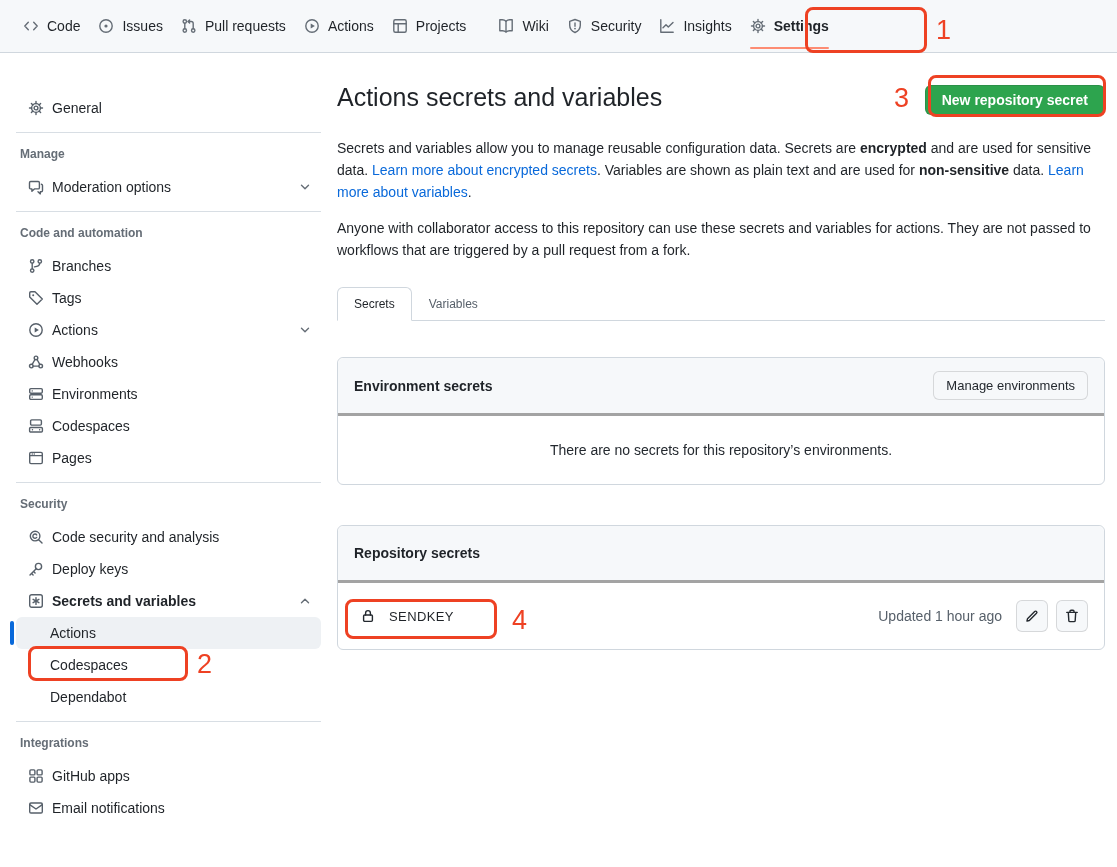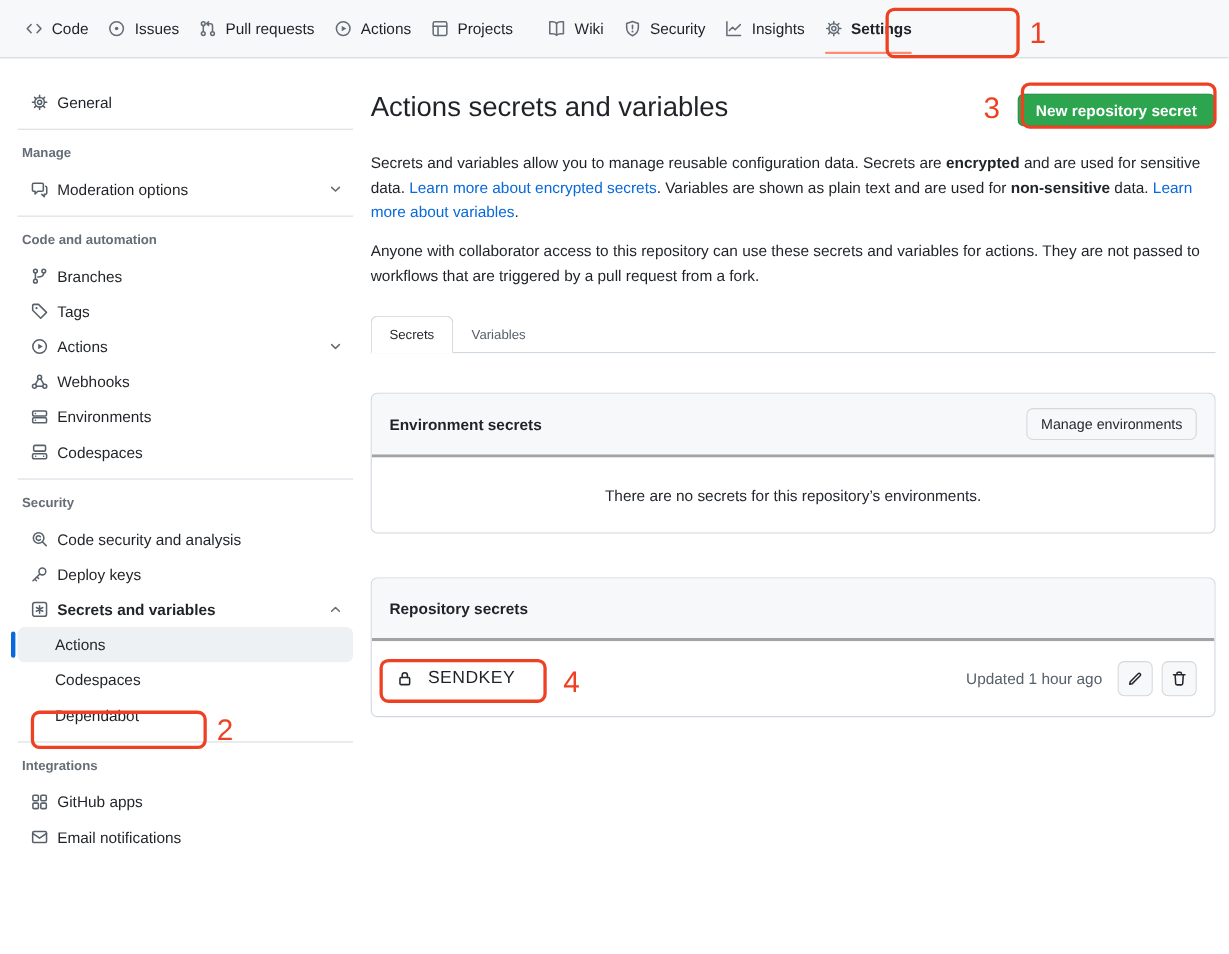--- a/index.html
+++ b/index.html
@@ -18,21 +18,21 @@
                  height:2px; border-radius:2px; background:#fd8c73; }
   .topnav-item.sp { margin-left:14px; }
 
   
   .ic { width:16px; height:16px; flex:none; display:inline-block; }
   .ic path, .ic circle, .ic rect, .ic polyline {
       fill:none; stroke:currentColor; stroke-width:1.4; stroke-linecap:round; stroke-linejoin:round; }
   .ic .f { fill:currentColor; stroke:none; }
 
   
-  .sidebar { position:absolute; top:53px; left:0; width:337px; padding:24px 16px 8px 16px; }
+  .sidebar { position:absolute; top:68px; left:0; width:337px; padding:24px 16px 8px 16px; }
   .side-item { position:relative; display:flex; align-items:center; gap:8px; height:32px;
                padding:0 8px 0 12px; font-size:14px; border-radius:6px; cursor:pointer; }
   .side-item .ic { color:#57606a; }
   .side-item .chev { margin-left:auto; color:#656d76; }
   .side-item.bold { font-weight:700; }
   .side-sub { padding-left:34px; }
   .side-sub.active { background:#eef1f4; }
   .side-sub.active::before { content:""; position:absolute; left:-6px; top:4px; width:4px; height:24px;
                border-radius:2px; background:#0969da; }
   .side-divider { border:0; border-top:1px solid #d8dee4; margin:8px 0; }
@@ -59,21 +59,21 @@
   .box + .box { margin-top:40px; }
   .box-header { display:flex; align-items:center; justify-content:space-between; background:#f6f8fa;
                 border-bottom:3px solid #a3a3a3; border-radius:6px 6px 0 0; padding:13px 16px; min-height:57px; }
   .box-title { font-size:14px; font-weight:700; }
   .btn-secondary { background:#f6f8fa; border:1px solid rgba(31,35,40,.15); border-radius:6px;
                    font-size:13px; font-weight:500; color:#24292f; padding:6px 12px; cursor:pointer; }
   .box-empty { padding:26px 16px; text-align:center; font-size:14px; color:#24292f; }
   .secret-row { display:flex; align-items:center; padding:17px 16px; }
   .secret-name { display:flex; align-items:center; gap:13px; padding:8px 10px 8px 6px; }
   .secret-name .ic { color:#24292f; }
-  .secret-label { font-size:16px; letter-spacing:.4px; }
+  .secret-label { font-size:13px; letter-spacing:.4px; }
   .secret-right { margin-left:auto; display:flex; align-items:center; gap:14px; }
   .updated { font-size:14px; color:#57606a; }
   .icon-btn { width:32px; height:32px; display:flex; align-items:center; justify-content:center;
               background:#f6f8fa; border:1px solid rgba(31,35,40,.15); border-radius:6px; cursor:pointer;
               color:#24292f; }
   .icon-btn + .icon-btn { margin-left:-6px; }
 
   
   .ann { position:absolute; border:3px solid #ee4123; border-radius:8px; pointer-events:none; z-index:9; }
   .ann-label { position:absolute; color:#ee4123; font-size:27px; line-height:27px; z-index:9; pointer-events:none; }
@@ -220,20 +220,27 @@
         </svg>
       <span>Environments</span>
     </div>
     <div class="side-item">
       <svg class="ic" viewBox="0 0 16 16">
           <rect x="2.6" y="1.9" width="10.8" height="5.2" rx="1.1"></rect>
           <rect x="1.6" y="9.5" width="12.8" height="4.5" rx="1.1"></rect>
           <path d="M4.4 11.7h.1M11.6 11.7h.1"></path>
         </svg>
       <span>Codespaces</span>
+    </div>
+    <div class="side-item">
+      <svg class="ic" viewBox="0 0 16 16">
+          <rect x="1.7" y="2.4" width="12.6" height="11.2" rx="1.3"></rect>
+          <path d="M1.7 5.6h12.6M4.2 4h.1M6.2 4h.1"></path>
+        </svg>
+      <span>Pages</span>
     </div>
     <hr class="side-divider">
 
     <div class="side-header">Security</div>
     <div class="side-item">
       <svg class="ic" viewBox="0 0 16 16">
           <circle cx="7.1" cy="7.1" r="4.8"></circle>
           <path d="M10.7 10.7 14 14"></path>
           <path d="M8.7 5.9a2.1 2.1 0 1 0 0 2.5"></path>
         </svg>

